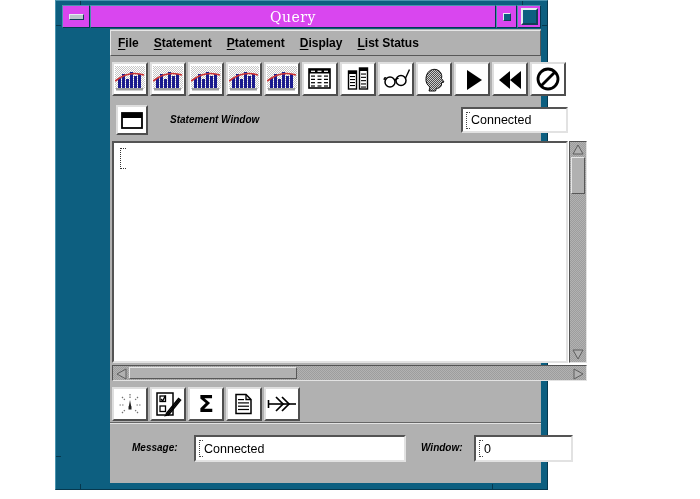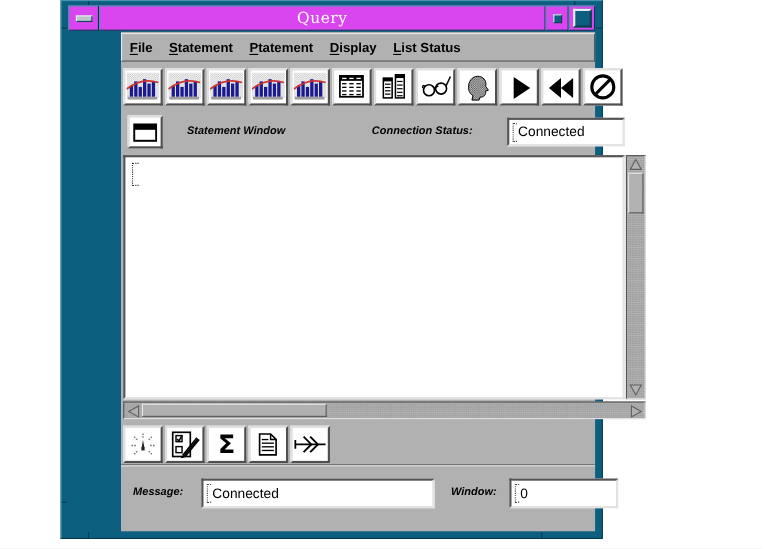--- a/index.html
+++ b/index.html
@@ -67,21 +67,21 @@
   .v-down{left:1px;bottom:1px;}
   .v-thumb{left:1px;top:15px;width:14px;height:37px;}
   .h-left{left:1px;top:1px;}
   .h-right{right:1px;top:1px;}
   .h-thumb{left:16px;top:1px;width:168px;height:12px;}
 
   .separator{position:absolute;left:0;top:393px;width:100%;height:0;
              border-top:1px solid #666;border-bottom:1px solid #e3e3e3;}
 
   
-  .status-row{position:absolute;left:0;top:397px;width:100%;height:50px;text-align:right;}
+  .status-row{position:absolute;left:11px;top:397px;width:100%;height:50px;text-align:right;}
   .lbl-msg{left:11px;top:16px;}
   .lbl-status{left:300px;top:16px;}
   .fld-msg{left:73px;top:9px;width:212px;height:27px;}
   .fld-status{left:353px;top:9px;width:99px;height:27px;}
 
   svg{display:block;}
 </style>
 </head>
 <body>
 
@@ -286,21 +286,20 @@
     </div>
 
     <div class="hdr-row">
       <div class="raised-btn stmt-btn">
         <svg width="22" height="17" viewBox="0 0 22 17">
           <rect x="1" y="1" width="20" height="15" fill="#fff" stroke="#000" stroke-width="1.8"></rect>
           <rect x="1" y="1" width="20" height="5" fill="#000"></rect>
         </svg>
       </div>
       <span class="bold-label lbl-stmt">Statement Window</span>
-      <span class="bold-label lbl-conn">Connection Status:</span>
       <div class="field fld-conn">
         <span class="tcursor"></span>
         <span>Connected</span>
       </div>
     </div>
 
     <div class="textarea">
       <div class="textview">
         <div class="caret"></div>
         <span></span>

